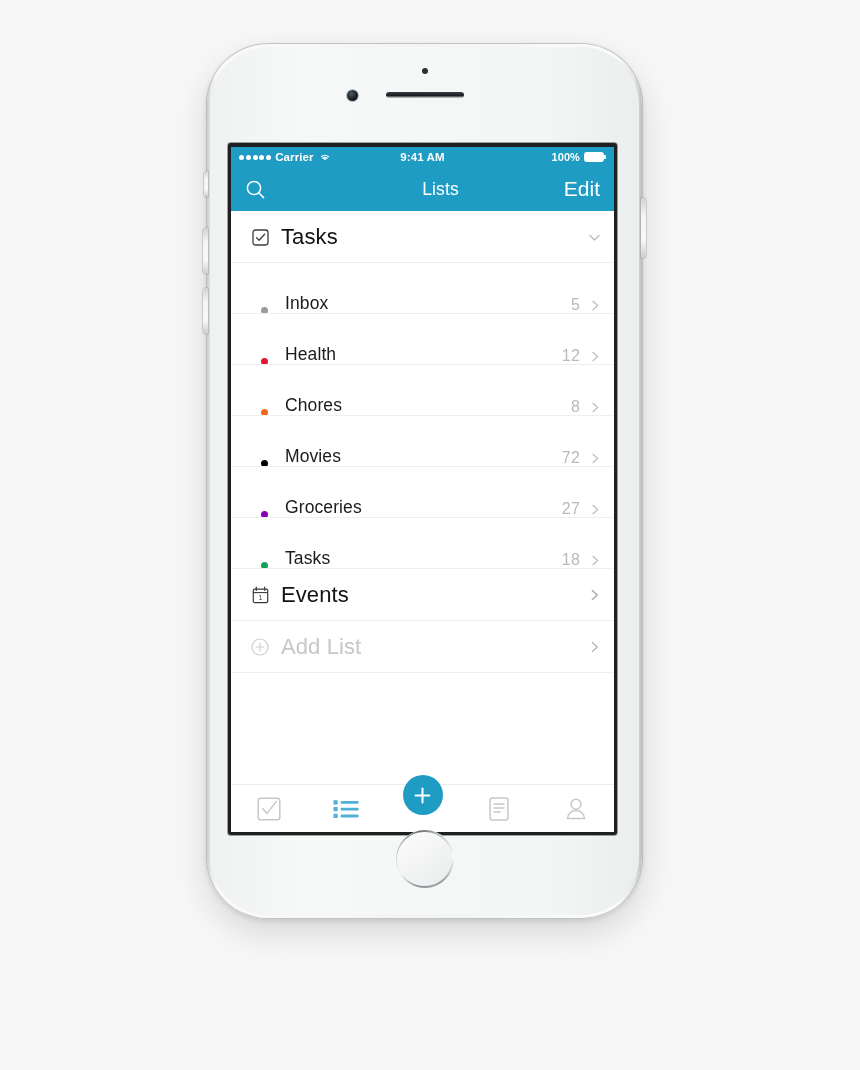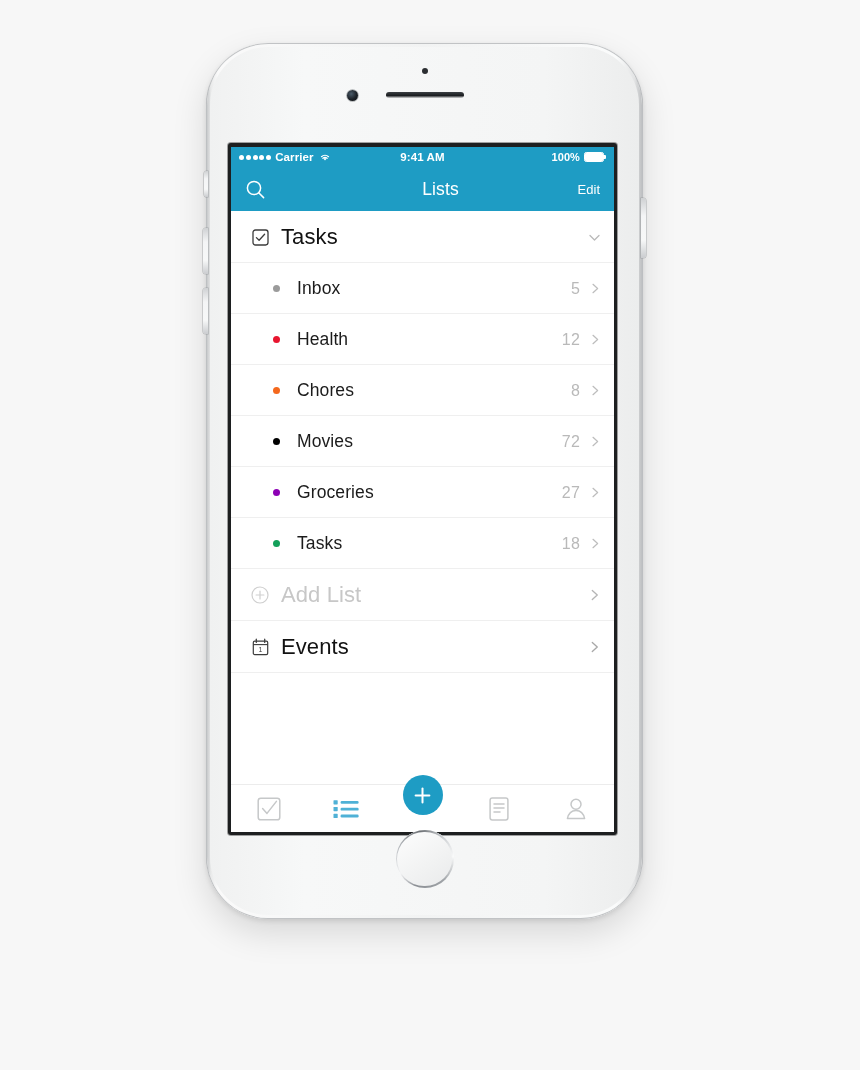--- a/index.html
+++ b/index.html
@@ -149,21 +149,21 @@
     padding:0 14px;
     position:relative;
   }
   .nav-title{
     position:absolute; left:0; right:0; text-align:center;
     color:#fff; font-size:17.5px; font-weight:normal;
     letter-spacing:.1px;
     padding-left:36px;
   }
   .nav-edit{
-    margin-left:auto; color:#fff; font-size:13px; z-index:2;
+    margin-left:auto; color:#fff; font-size:21px; z-index:2;
     cursor:pointer;
   }
   .nav-search{ z-index:2; cursor:pointer; line-height:0; }
 
   
   .list{ flex:1 1 auto; background:#fff; overflow:hidden; }
 
   .row{
     position:relative;
     height:51px;
@@ -193,21 +193,21 @@
   .row-right{
     margin-left:auto; display:flex; align-items:center; gap:9px;
   }
   .row-count{
     font-size:16px; color:#b9b9b9; letter-spacing:.2px;
   }
 
   
   .bullet{ width:7px; height:7px; border-radius:50%; display:block; }
   .sub .row-icon{ justify-content:center; }
-  .sub{ padding-left:34px; }
+  .sub{ padding-left:22px;align-items:flex-end; }
 
   
   .tabbar{
     flex:0 0 48px; height:48px;
     background:#fff;
     border-top:1px solid #ececec;
     display:flex; align-items:center;
     position:relative;
   }
   .tab{
@@ -373,50 +373,50 @@
             </span>
             <span class="row-label">Tasks</span>
             <span class="row-right">
               <span class="row-count">18</span>
               <svg width="13" height="13" viewBox="0 0 13 13" fill="none">
                 <path d="M4 2.3 L8.6 6.5 L4 10.7" stroke="#bdbdbd" stroke-width="1.25" fill="none" stroke-linecap="round" stroke-linejoin="round"></path>
               </svg>
             </span>
           </div>
 
-          <div class="row group muted">
-            <span class="row-icon">
-              <svg width="18" height="18" viewBox="0 0 18 18" fill="none">
-                <circle cx="9" cy="9" r="8" stroke="#cfcfcf" stroke-width="1.2"></circle>
-                <line x1="9" y1="5.1" x2="9" y2="12.9" stroke="#cfcfcf" stroke-width="1.2" stroke-linecap="round"></line>
-                <line x1="5.1" y1="9" x2="12.9" y2="9" stroke="#cfcfcf" stroke-width="1.2" stroke-linecap="round"></line>
-              </svg>
-            </span>
-            <span class="row-label">Add List</span>
-            <span class="row-right">
-              <svg width="14" height="14" viewBox="0 0 13 13" fill="none">
-                <path d="M4 2.3 L8.6 6.5 L4 10.7" stroke="#b5b5b5" stroke-width="1.25" fill="none" stroke-linecap="round" stroke-linejoin="round"></path>
-              </svg>
-            </span>
-          </div>
-
           <div class="row group">
             <span class="row-icon">
               <svg width="17" height="18" viewBox="0 0 17 18" fill="none">
                 <rect x="1.3" y="3.2" width="14.4" height="13.4" rx="1.4" stroke="#3c3c3c" stroke-width="1.2"></rect>
                 <line x1="4.3" y1="1.2" x2="4.3" y2="4.4" stroke="#3c3c3c" stroke-width="1.2" stroke-linecap="round"></line>
                 <line x1="12.7" y1="1.2" x2="12.7" y2="4.4" stroke="#3c3c3c" stroke-width="1.2" stroke-linecap="round"></line>
                 <line x1="1.3" y1="6.6" x2="15.7" y2="6.6" stroke="#3c3c3c" stroke-width="1.1"></line>
                 <text x="8.5" y="14.2" font-family="Liberation Sans, sans-serif" font-size="7" fill="#3c3c3c" text-anchor="middle">1</text>
               </svg>
             </span>
             <span class="row-label">Events</span>
             <span class="row-right">
               <svg width="14" height="14" viewBox="0 0 13 13" fill="none">
                 <path d="M4 2.3 L8.6 6.5 L4 10.7" stroke="#a8a8a8" stroke-width="1.25" fill="none" stroke-linecap="round" stroke-linejoin="round"></path>
+              </svg>
+            </span>
+          </div>
+
+          <div class="row group muted">
+            <span class="row-icon">
+              <svg width="18" height="18" viewBox="0 0 18 18" fill="none">
+                <circle cx="9" cy="9" r="8" stroke="#cfcfcf" stroke-width="1.2"></circle>
+                <line x1="9" y1="5.1" x2="9" y2="12.9" stroke="#cfcfcf" stroke-width="1.2" stroke-linecap="round"></line>
+                <line x1="5.1" y1="9" x2="12.9" y2="9" stroke="#cfcfcf" stroke-width="1.2" stroke-linecap="round"></line>
+              </svg>
+            </span>
+            <span class="row-label">Add List</span>
+            <span class="row-right">
+              <svg width="14" height="14" viewBox="0 0 13 13" fill="none">
+                <path d="M4 2.3 L8.6 6.5 L4 10.7" stroke="#b5b5b5" stroke-width="1.25" fill="none" stroke-linecap="round" stroke-linejoin="round"></path>
               </svg>
             </span>
           </div>
 
         </div>
 
         <div class="tabbar">
 
           <div class="tab">
             <span>

